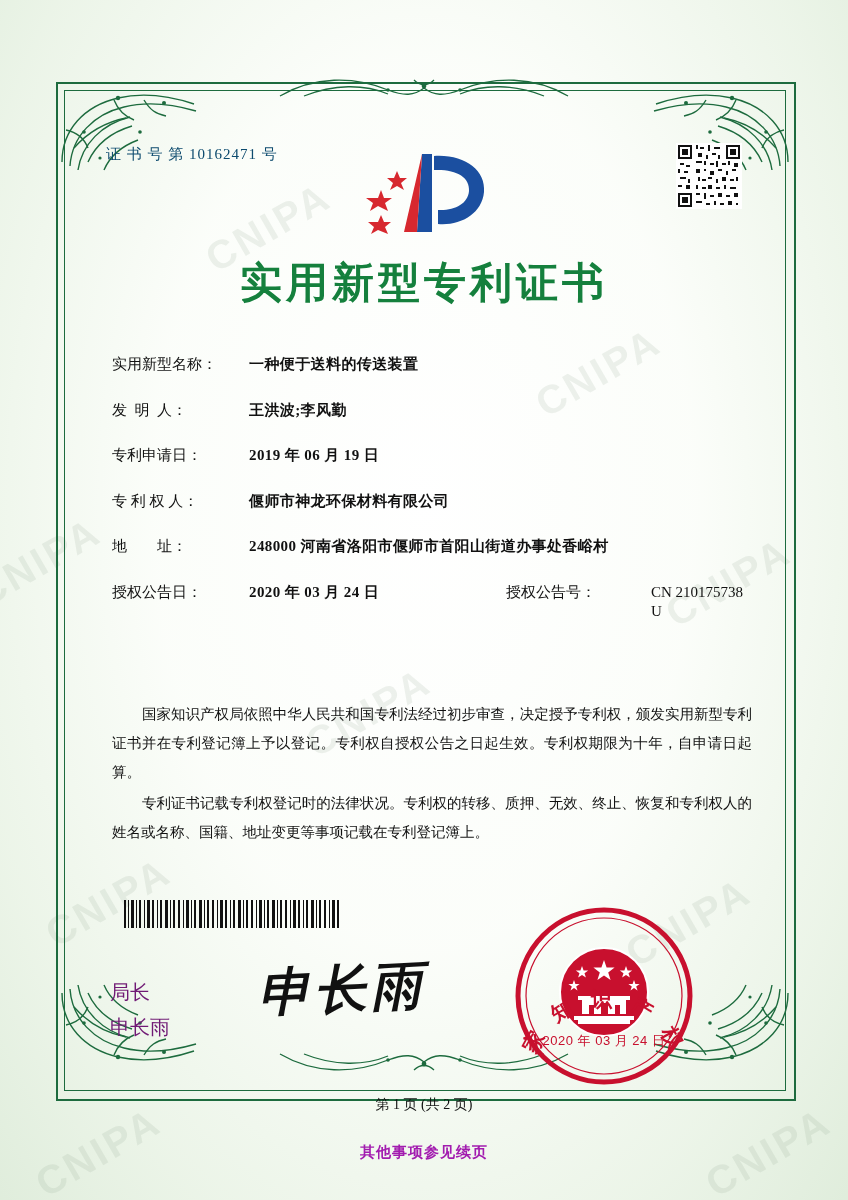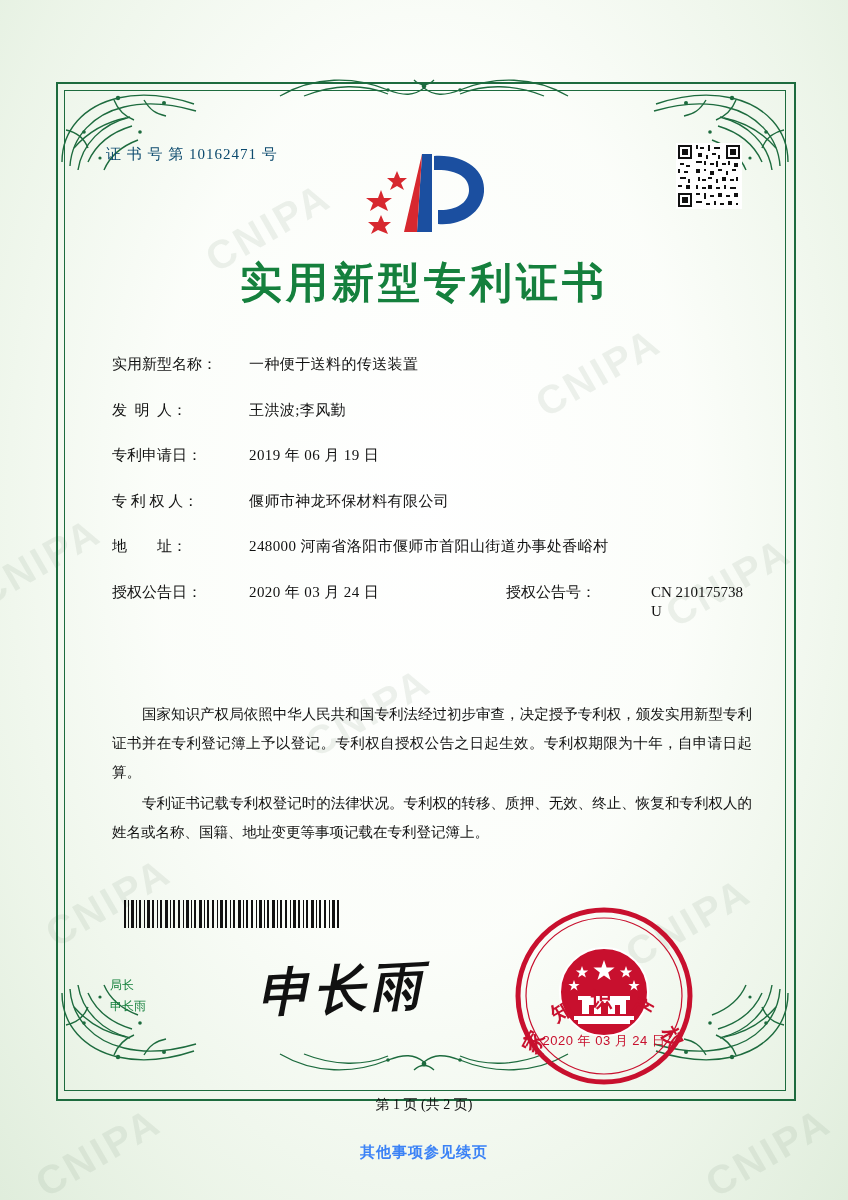--- a/index.html
+++ b/index.html
@@ -122,20 +122,21 @@
   }
   .field-label {
     width: 112px;
     flex: 0 0 112px;
     letter-spacing: 0px;
     white-space: pre;
   }
   .field-value {
     flex: 1;
     letter-spacing: 0.4px;
+    font-weight: bold;
   }
   .field-row.dual .field-value { flex: 0 0 232px; }
   .field-label2 {
     flex: 0 0 120px;
     white-space: pre;
   }
   .field-value2 { flex: 1; }
 
   
   .paras {
@@ -156,22 +157,22 @@
   .barcode {
     position: absolute;
     left: 124px; top: 900px;
     width: 216px; height: 28px;
   }
 
   
   .sig-label {
     position: absolute;
     left: 110px; top: 975px;
-    font-size: 12px;
-    color: #15803d;
+    font-size: 20px;
+    color: #701a75;
     line-height: 1.75;
   }
   .sig-script {
     position: absolute;
     left: 258px; top: 955px;
     font-size: 52px;
     color: #111;
     font-family: "DejaVu Serif", serif;
     font-style: italic;
     font-weight: 700;
@@ -203,21 +204,21 @@
     text-align: center;
     font-size: 14px;
     color: #111;
   }
   .footer-note {
     position: absolute;
     left: 0; right: 0; top: 1143px;
     text-align: center;
     font-size: 15px;
     font-weight: 700;
-    color: #3b82f6;
+    color: #a21caf;
     letter-spacing: 1px;
   }
 </style>
 </head>
 <body>
 
 <div class="page">
   <div class="bg-tint"></div>
 
   <div class="watermark wm1">CNIPA</div>

